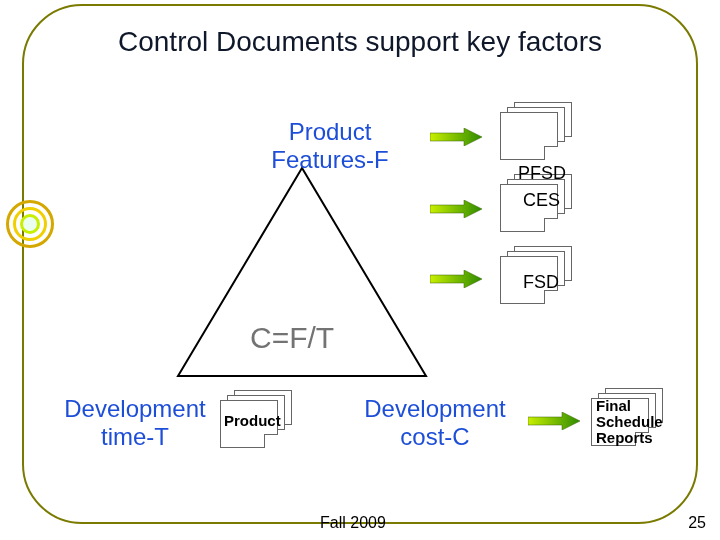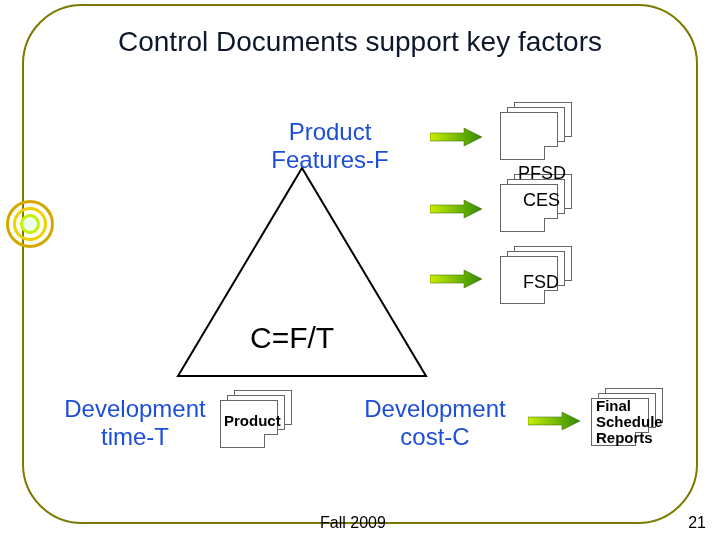--- a/index.html
+++ b/index.html
@@ -39,21 +39,21 @@
   }
   .label {
     position: absolute;
     font-size: 24px;
     text-align: center;
     color: #1d4ed8;
   }
   .formula {
     position: absolute;
     font-size: 30px;
-    color: #000000;
+    color: #737373;
     font-weight: normal;
   }
   .arrow {
     position: absolute;
     width: 52px;
     height: 18px;
   }
   .docstack {
     position: absolute;
     width: 78px;
@@ -194,13 +194,13 @@
     </div>
   <div class="doc" style="left:0; top:10px;">
       <div class="fold"></div>
     </div>
 </div>
 <div class="doclabel small" style="left:596px; top:398px; white-space:pre-line;">Final
 Schedule
 Reports</div>
 
 <div class="footer" style="left:320px;">Fall 2009</div>
-<div class="footer" style="right:14px;">21</div>
+<div class="footer" style="right:14px;">25</div>
 
 </body></html>

